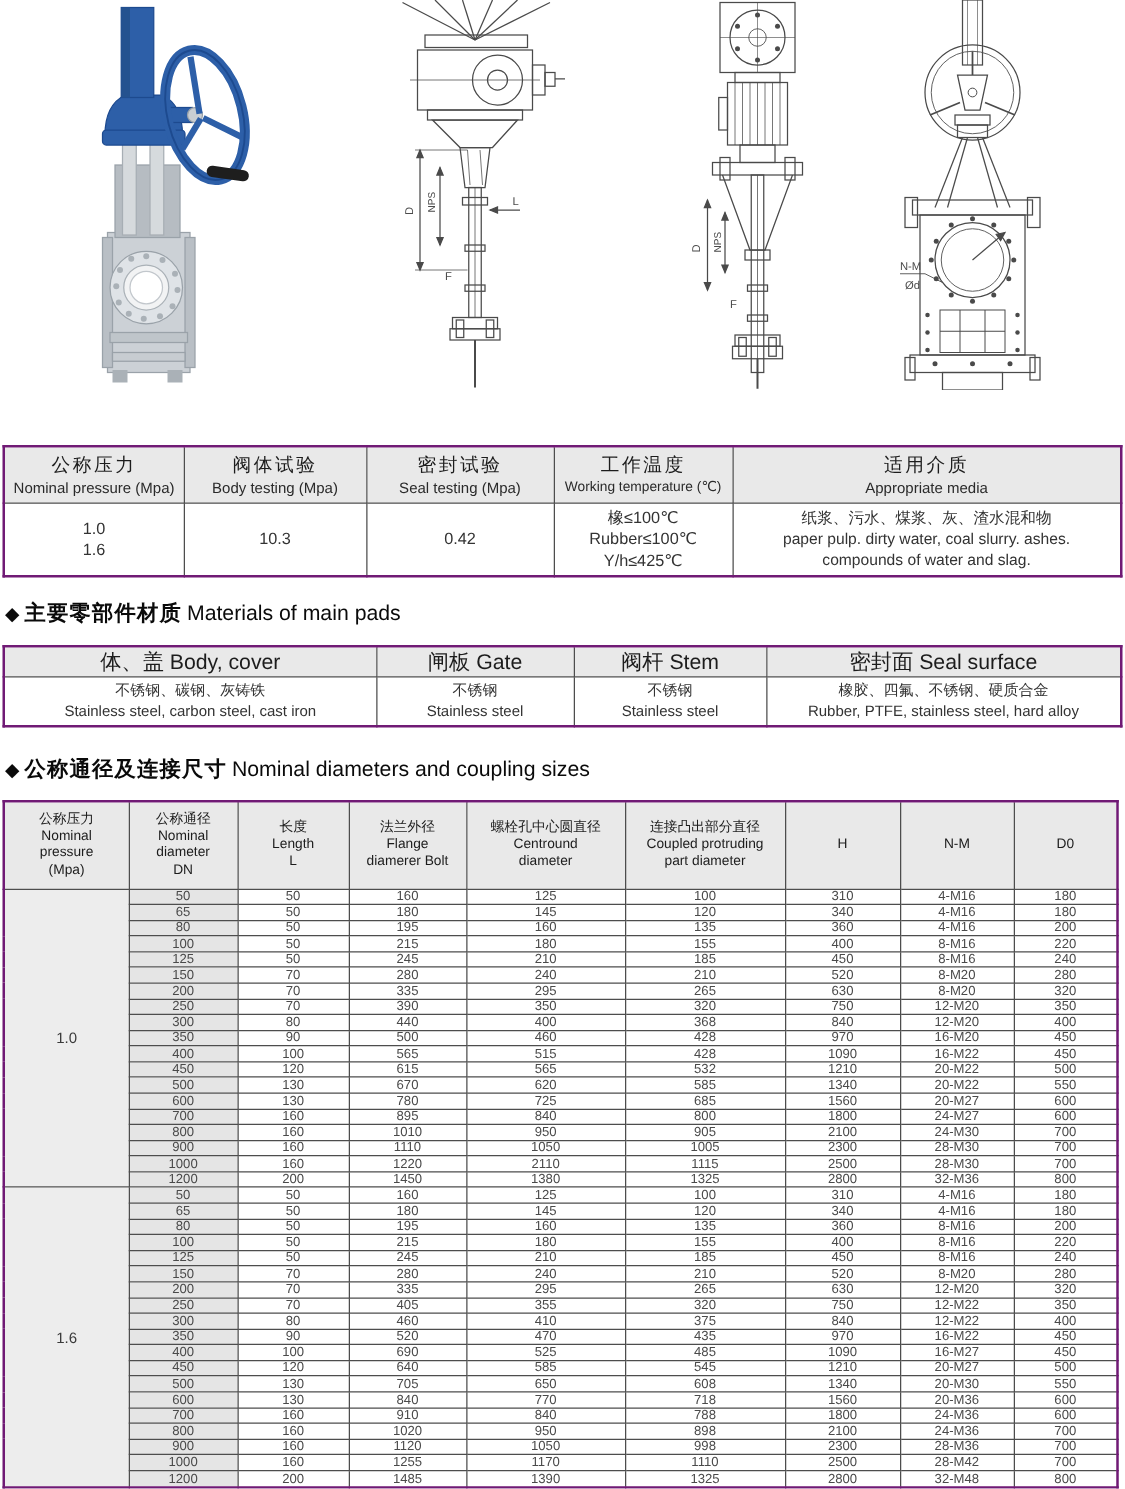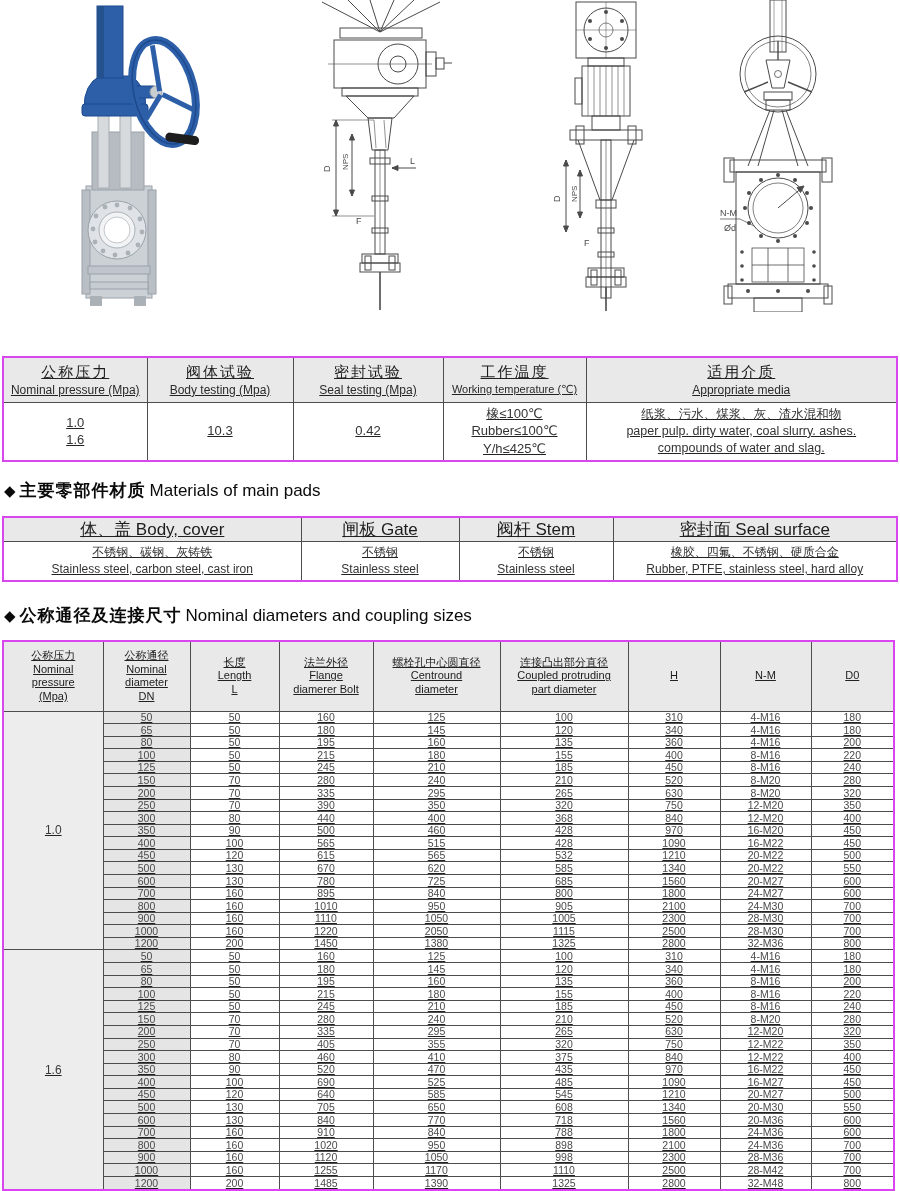--- a/index.html
+++ b/index.html
@@ -16,21 +16,21 @@
 
   
   .sec-title { position:absolute; left:4px; font-size:17px; color:#0a0a0a; white-space:nowrap; }
   .sec-title .bullet { font-size:15px; margin-right:4px; }
   .sec-title .zh { font-weight:700; letter-spacing:1px; }
   .sec-title .en { font-weight:400; margin-left:4px; }
 
   
   table { border-collapse:collapse; table-layout:fixed; position:absolute; background:#fff; }
   th, td { border:1px solid #4d4d4d; text-align:center; vertical-align:middle; overflow:hidden; }
-  table { border:2px solid #d946ef;text-decoration:underline; }
+  table { border:2px solid #701a75; }
   .ml { white-space:pre-line; }
 
   
   .t1 { top:356px; left:2px; width:896px; height:106px; }
   .t1 thead tr { height:45px; }
   .t1 th { background:#e9e9e9; font-weight:400; }
   .t1 th .zh { display:block; font-size:15px; color:#1c1c1c; letter-spacing:2px; }
   .t1 th .en { display:block; font-size:12px; color:#2a2a2a; margin-top:1px; white-space:nowrap; }
   .t1 td { font-size:13px; color:#333; line-height:1.35; }
   .t1 td.zh-media { font-size:12.5px; }
@@ -587,21 +587,21 @@
           <td>1050</td>
           <td>1005</td>
           <td>2300</td>
           <td>28-M30</td>
           <td>700</td>
         </tr>
         <tr>
           <td class="dn-cell">1000</td>
           <td>160</td>
           <td>1220</td>
-          <td>2050</td>
+          <td>2110</td>
           <td>1115</td>
           <td>2500</td>
           <td>28-M30</td>
           <td>700</td>
         </tr>
         <tr>
           <td class="dn-cell">1200</td>
           <td>200</td>
           <td>1450</td>
           <td>1380</td>

